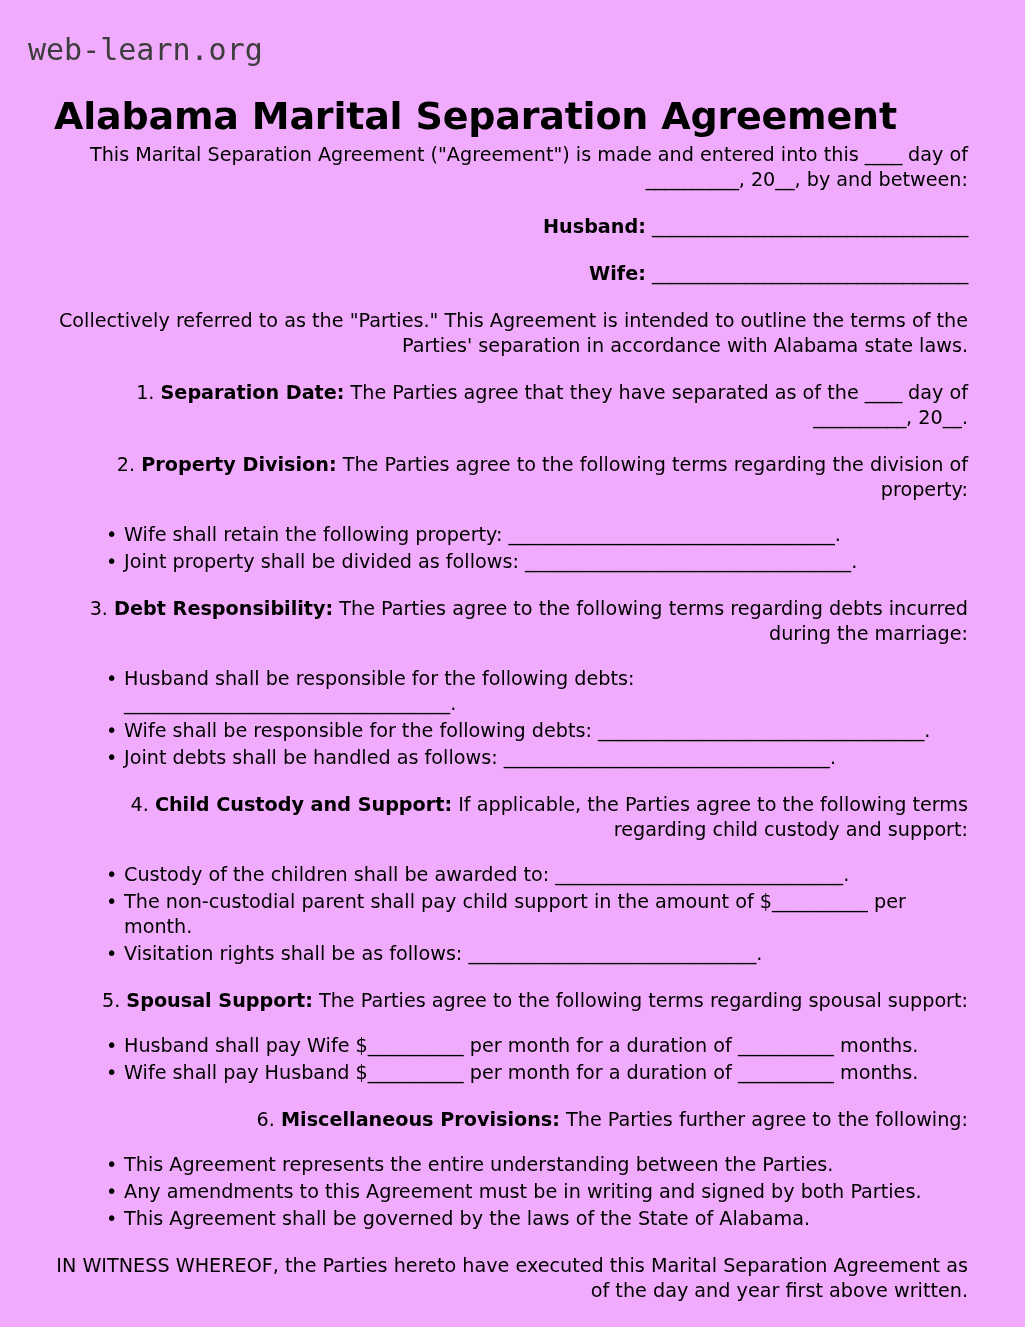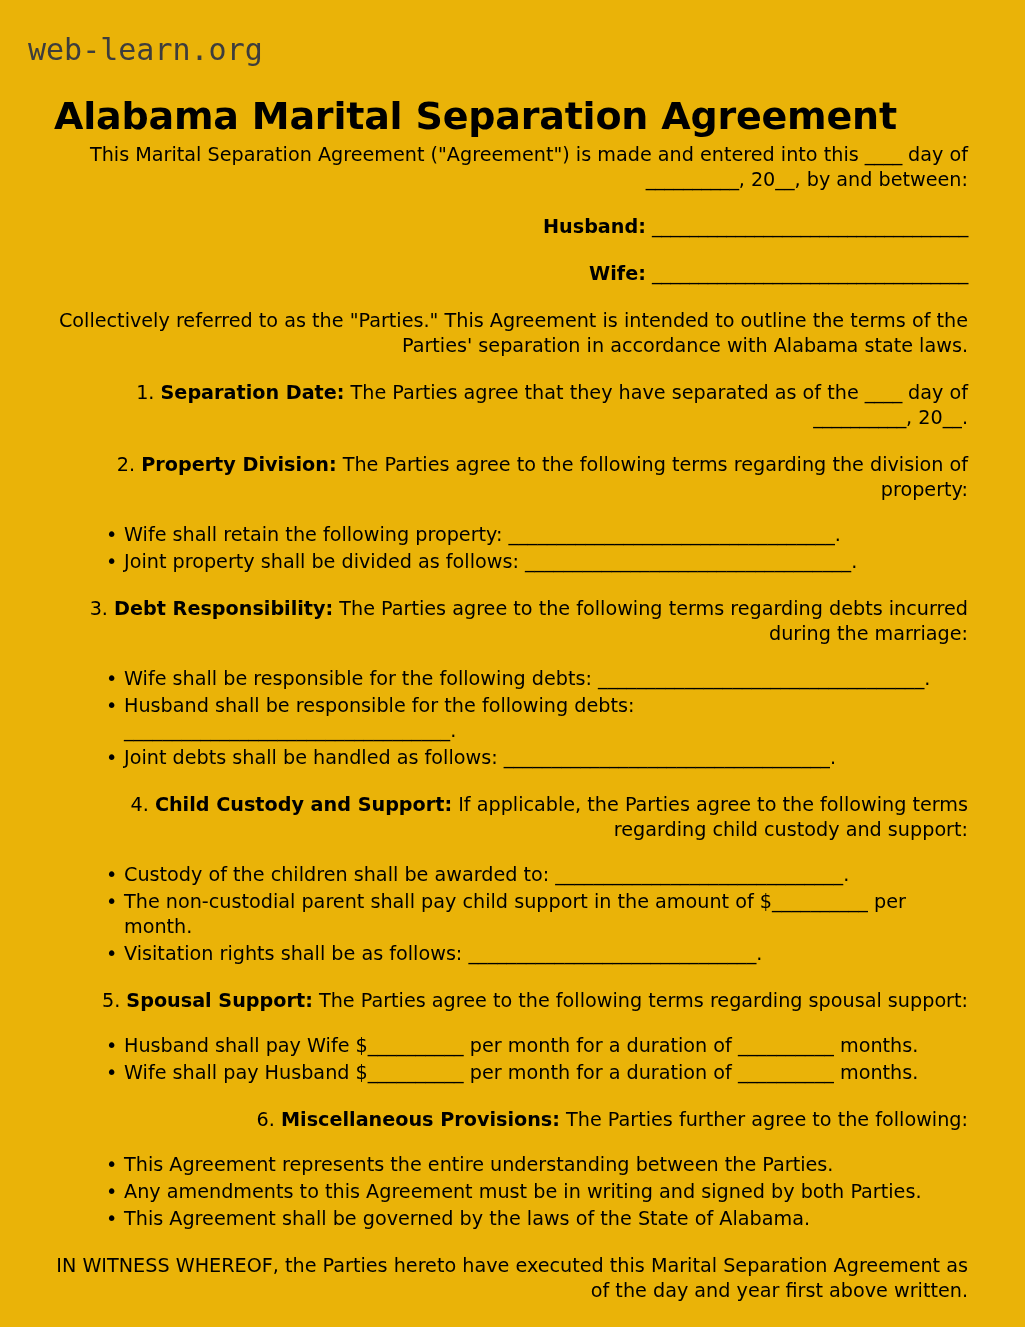--- a/index.html
+++ b/index.html
@@ -11,21 +11,21 @@
     width: 1025px;
     height: 1327px;
     font-family: "DejaVu Sans", sans-serif;
     color: #000000;
     -webkit-font-smoothing: antialiased;
   }
   .page {
     position: relative;
     width: 1025px;
     height: 1327px;
-    background: #eab308;
+    background: #f0abfc;
     box-sizing: border-box;
     overflow: hidden;
   }
 
   
   .site-brand {
     position: absolute;
     left: 28px;
     top: 33px;
     font-family: "DejaVu Sans Mono", monospace;
@@ -107,22 +107,22 @@
     <p class="para"><span>1.</span> <span class="b">Separation Date:</span><span> The Parties agree that they have separated as of the </span><span class="blank">____</span><span> day of </span><span class="blank">__________</span><span>, 20__.</span></p>
 
     <p class="para tight"><span>2.</span> <span class="b">Property Division:</span><span> The Parties agree to the following terms regarding the division of property:</span></p>
     <ul class="bullets">
       <li>Wife shall retain the following property: __________________________________.</li>
       <li>Joint property shall be divided as follows: __________________________________.</li>
     </ul>
 
     <p class="para tight"><span>3.</span> <span class="b">Debt Responsibility:</span><span> The Parties agree to the following terms regarding debts incurred during the marriage:</span></p>
     <ul class="bullets">
+      <li>Husband shall be responsible for the following debts: __________________________________.</li>
       <li>Wife shall be responsible for the following debts: __________________________________.</li>
-      <li>Husband shall be responsible for the following debts: __________________________________.</li>
       <li>Joint debts shall be handled as follows: __________________________________.</li>
     </ul>
 
     <p class="para tight"><span>4.</span> <span class="b">Child Custody and Support:</span><span> If applicable, the Parties agree to the following terms regarding child custody and support:</span></p>
     <ul class="bullets">
       <li>Custody of the children shall be awarded to: ______________________________.</li>
       <li>The non-custodial parent shall pay child support in the amount of $__________ per month.</li>
       <li>Visitation rights shall be as follows: ______________________________.</li>
     </ul>
 

